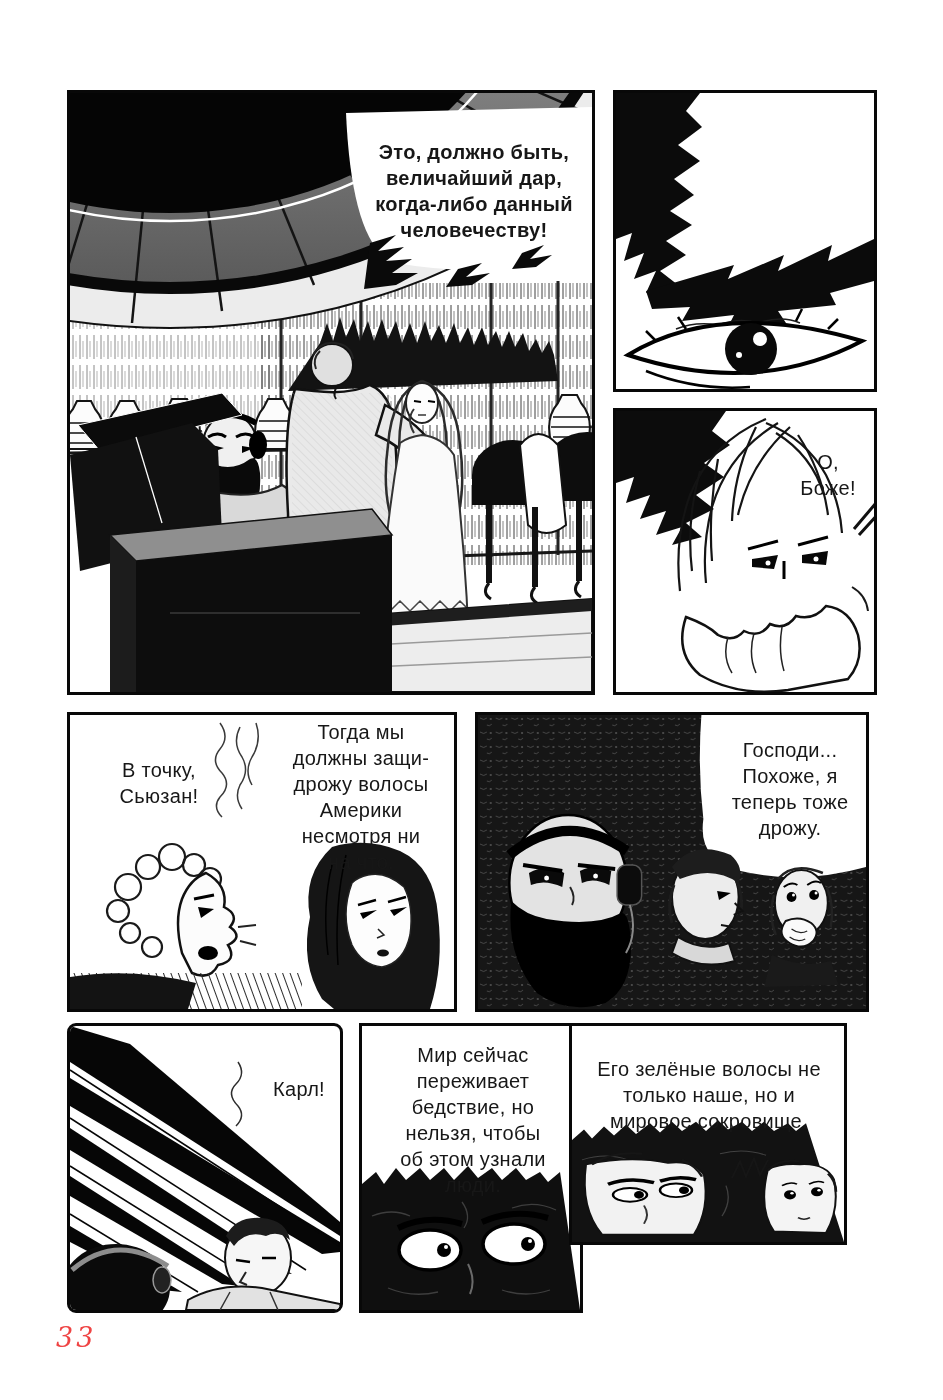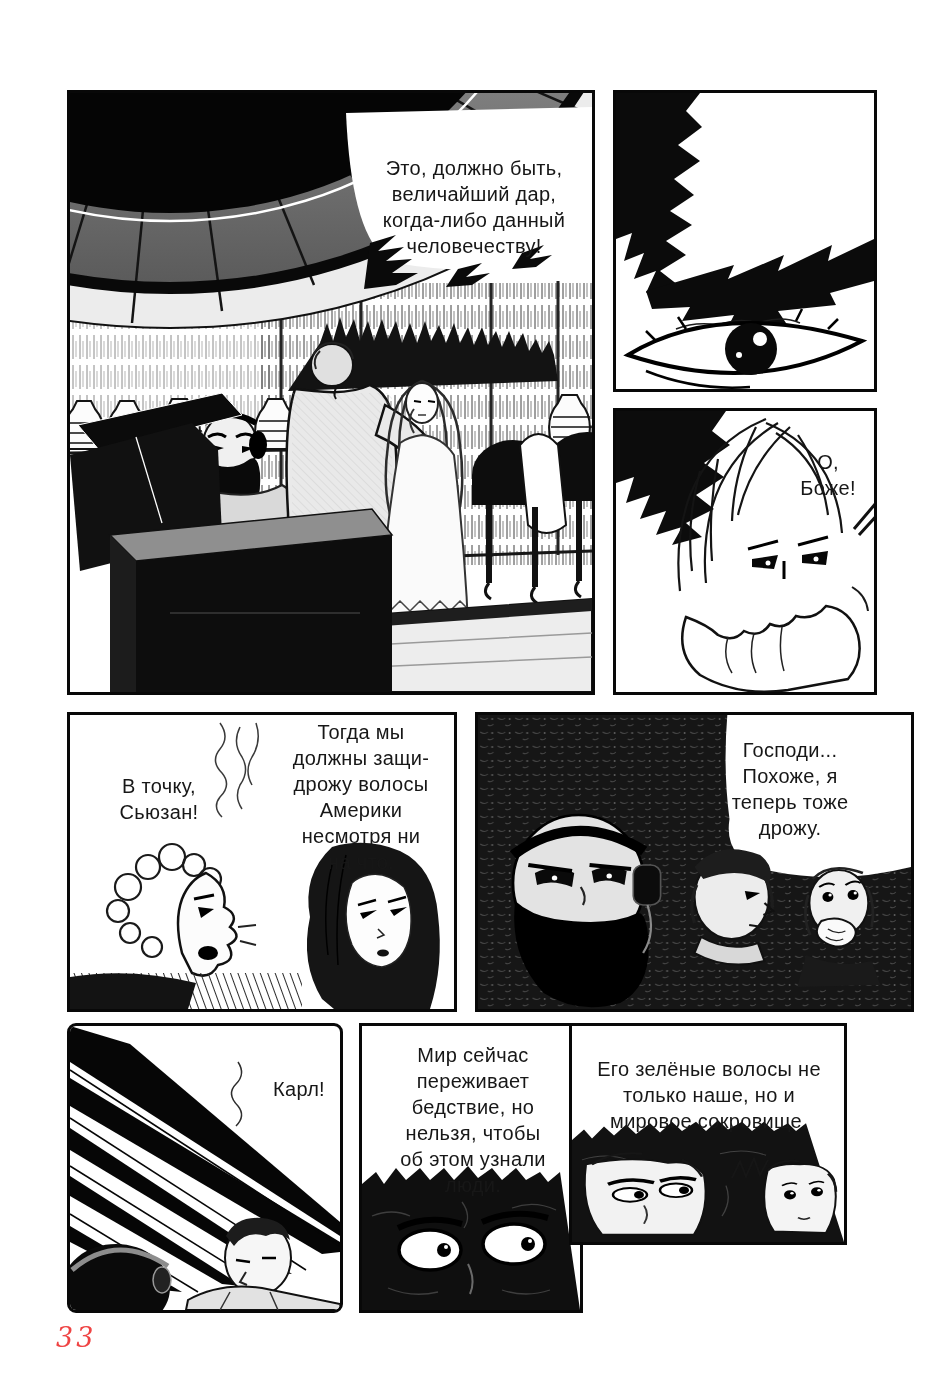--- a/index.html
+++ b/index.html
@@ -8,29 +8,29 @@
   .panel{position:absolute;background:#ffffff;border:3px solid #080808;box-sizing:border-box;overflow:hidden;}
   .art{position:absolute;left:0;top:0;right:0;bottom:0;}
   .art svg{display:block;width:100%;height:100%;}
   .speech{position:absolute;z-index:6;color:#171717;font-size:20px;line-height:26px;
           text-align:center;white-space:pre-line;letter-spacing:.3px;}
   
   #p1{left:67px;top:90px;width:528px;height:605px;}
   #p2{left:613px;top:90px;width:264px;height:302px;}
   #p3{left:613px;top:408px;width:264px;height:287px;}
   #p4{left:67px;top:712px;width:390px;height:300px;}
-  #p5{left:475px;top:712px;width:439px;height:300px;padding-left:28px;}
+  #p5{left:475px;top:712px;width:394px;height:300px;padding-left:28px;}
   #p6{left:67px;top:1023px;width:276px;height:290px;border-radius:9px;}
   #p7{left:359px;top:1023px;width:224px;height:290px;text-decoration:underline;}
   #p8{left:569px;top:1023px;width:278px;height:222px;}
   
-  #t1{left:288px;top:62px;width:232px;}
+  #t1{left:288px;top:46px;width:232px;font-weight:bold;}
   #t2{left:52px;top:34px;width:204px;}
   #t3{left:168px;top:38px;width:88px;}
-  #t4a{left:8px;top:42px;width:162px;margin-top:16px;}
+  #t4a{left:8px;top:42px;width:162px;}
   #t4b{left:198px;top:4px;width:186px;}
   #t5{left:230px;top:22px;width:164px;}
   #t6{left:183px;top:50px;width:92px;}
   #t7{left:12px;top:16px;width:198px;}
   #t8{left:6px;top:30px;width:262px;}
   .pageno{position:absolute;left:56px;top:1322px;font-family:"DejaVu Serif",serif;
           font-style:italic;font-size:27px;color:#ef4444;letter-spacing:3px;}
 </style>
 </head>
 <body>

